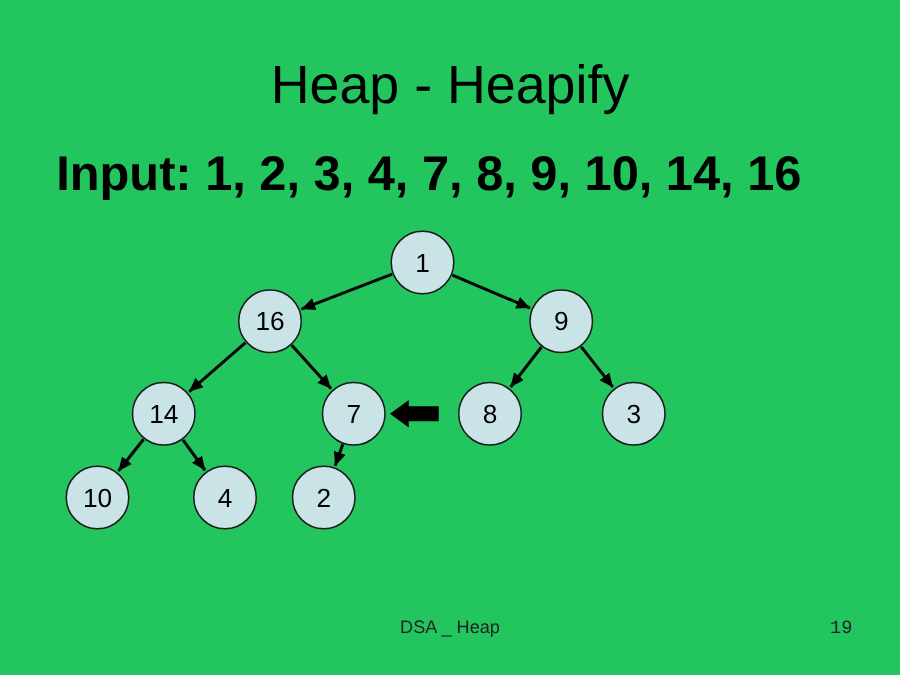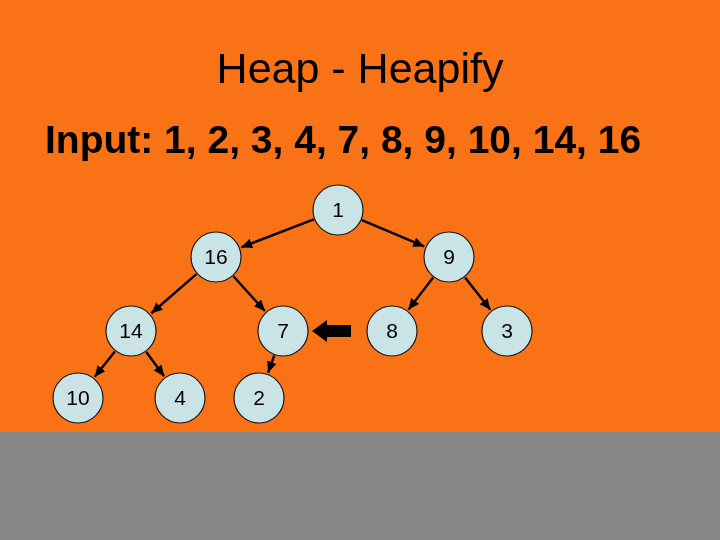--- a/index.html
+++ b/index.html
@@ -1,19 +1,19 @@
 <!DOCTYPE html>
 <html><head>
 <meta charset="utf-8">
 <style>
   html,body{margin:0;padding:0;background:#888;}
   .slide{
     position:relative;
-    width:720px;height:432px;
-    background:#f97316;
+    width:720px;height:540px;
+    background:#22c55e;
     overflow:hidden;
     font-family:"Liberation Sans", sans-serif;
     color:#000;
   }
   .slide-title{
     position:absolute;top:47px;left:0;width:720px;
     text-align:center;
     font-size:43px;line-height:1;
     color:#000;
     white-space:nowrap;
@@ -101,16 +101,17 @@
         <circle cx="180" cy="398" r="25" fill="#c9e3e7" stroke="#1a1a1a" stroke-width="1.2"></circle>
         <text x="180" y="405.35" text-anchor="middle" font-family="&quot;Liberation Sans&quot;, sans-serif" font-size="21" fill="#000000">4</text>
       </g>
       <g>
         <circle cx="259" cy="398" r="25" fill="#c9e3e7" stroke="#1a1a1a" stroke-width="1.2"></circle>
         <text x="259" y="405.35" text-anchor="middle" font-family="&quot;Liberation Sans&quot;, sans-serif" font-size="21" fill="#000000">2</text>
       </g>
       <polygon points="312,331 327,320 327,325 351,325 351,337 327,337 327,342" fill="#000000"></polygon>
     </svg>
 
+  <div class="footer-text">DSA _ Heap</div>
 
   <div class="page-number">19</div>
 
 </div>
 
 </body></html>

